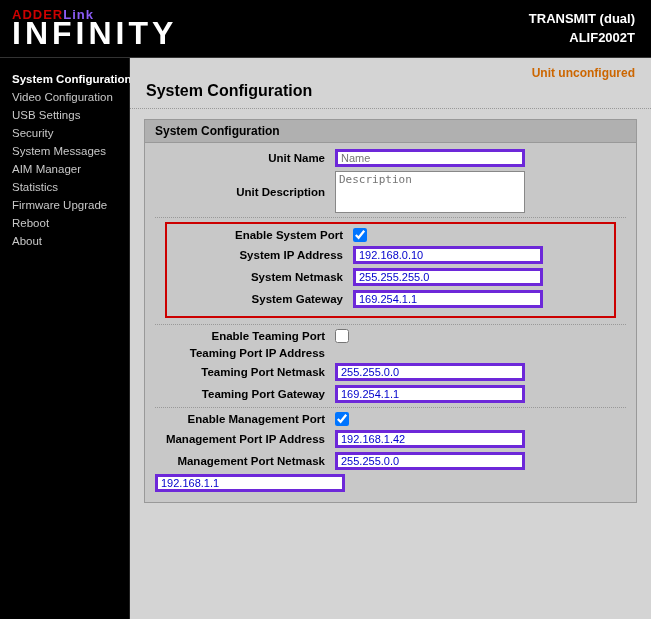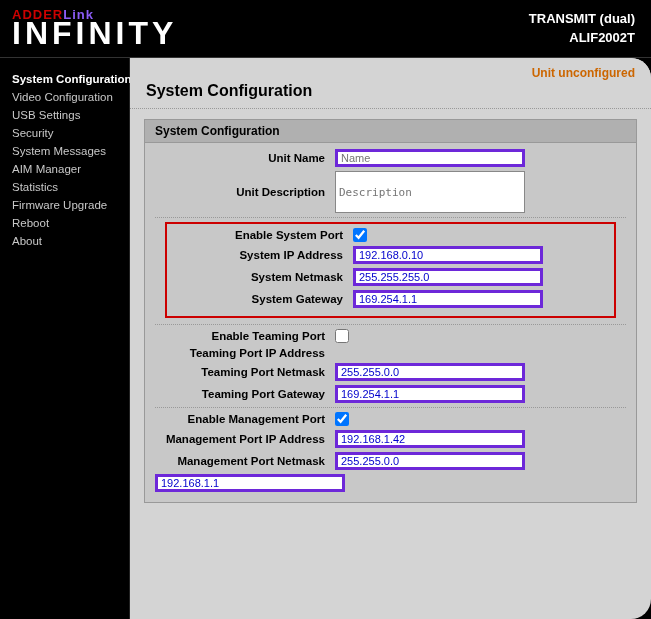--- a/index.html
+++ b/index.html
@@ -51,21 +51,20 @@
       font-size: 13px;
       font-weight: bold;
       line-height: 1.4;
     }
 
     
     .main-layout {
       display: flex;
       flex: 1;
       overflow: hidden;
-      border-radius: 20px;
     }
 
     
     .sidebar {
       background: #000;
       width: 130px;
       min-width: 130px;
       padding: 12px 0 0 12px;
       border-right: 1px solid #222;
     }
@@ -150,21 +149,21 @@
       font-size: 11px;
       padding: 1px 3px;
       color: #000;
     }
     .form-textarea {
       width: 190px;
       height: 42px;
       background: #fff;
       border: 1px solid #888;
       font-size: 11px;
-      padding: 14px 3px;
+      padding: 1px 3px;
       color: #999;
       resize: none;
     }
     .form-checkbox {
       width: 14px;
       height: 14px;
       cursor: pointer;
     }
 
     

